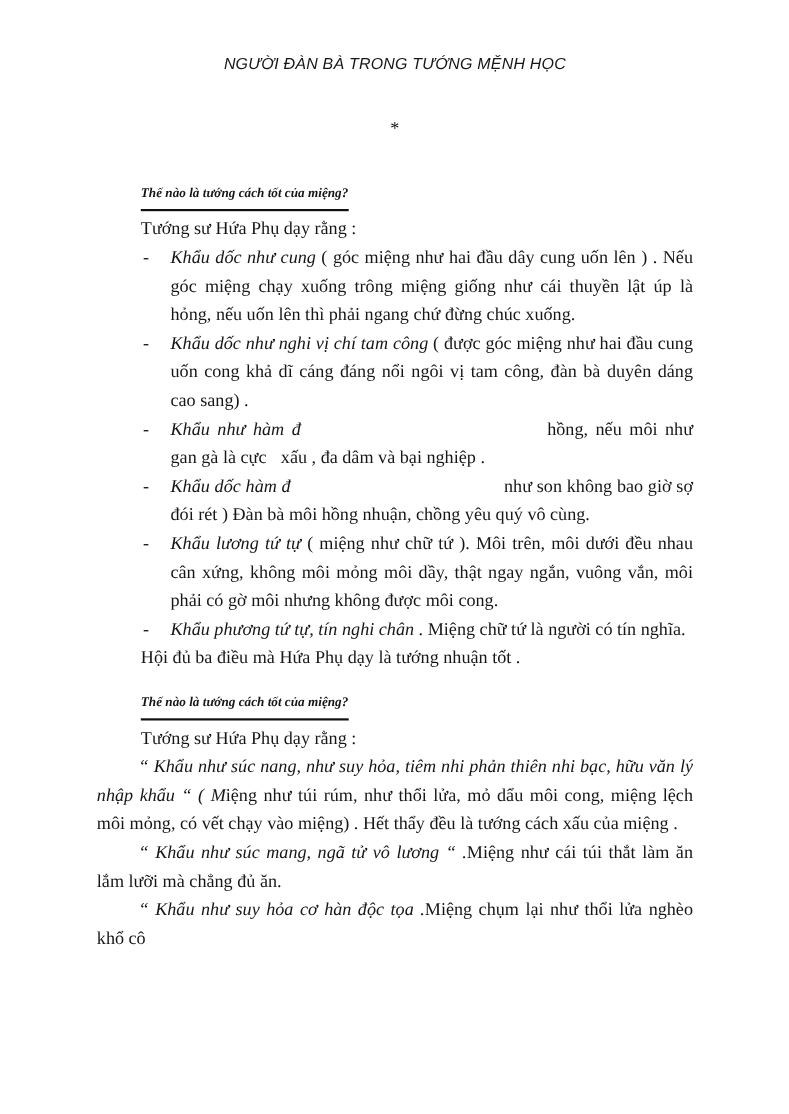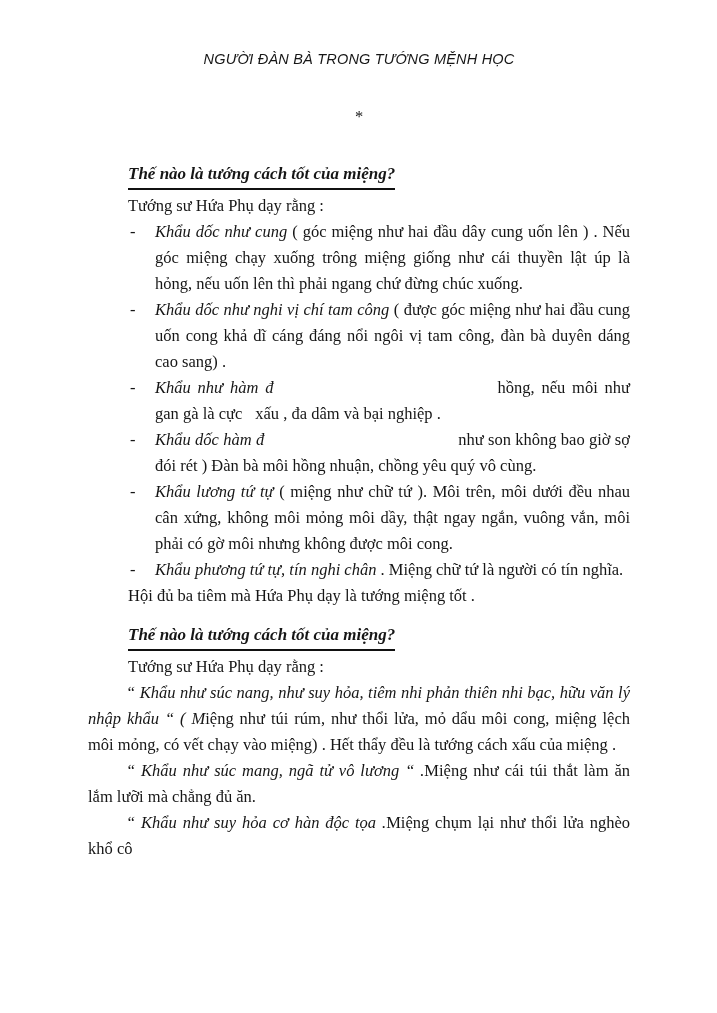--- a/index.html
+++ b/index.html
@@ -51,21 +51,21 @@
   .section-good { margin-top: 30px; }
   .section-bad  { margin-top: 12px; }
   .section-heading {
     margin: 0 0 3px 0;
     line-height: 27px;
   }
   .section-heading .heading-text {
     display: inline-block;
     font-weight: bold;
     font-style: italic;
-    font-size: 17px;
+    font-size: 12px;
     border-bottom: 2.5px solid #111;
     padding-bottom: 1px;
   }
   .section-intro {
     line-height: 26px;
   }
   .list {
     margin: 0;
   }
   .list-item {
@@ -145,21 +145,21 @@
         <div class="list-item">
           <span class="dash">-</span><span class="lead-italic">Khẩu lương tứ tự</span><span> ( miệng như chữ tứ ). Môi trên, môi dưới đều nhau cân xứng, không môi mỏng môi dầy, thật ngay ngắn, vuông vắn, môi phải có gờ môi nhưng không được môi cong.</span>
         </div>
 
         <div class="list-item">
           <span class="dash">-</span><span class="lead-italic">Khẩu phương tứ tự, tín nghi chân</span><span> . Miệng chữ tứ là người có tín nghĩa.</span>
         </div>
 
       </div>
 
-      <div class="closing-line">Hội đủ ba tiêm mà Hứa Phụ dạy là tướng miệng tốt .</div>
+      <div class="closing-line">Hội đủ ba điều mà Hứa Phụ dạy là tướng nhuận tốt .</div>
     </div>
 
     <div class="section section-bad">
       <div class="section-heading"><span class="heading-text">Thế nào là tướng cách tốt của miệng?</span></div>
       <div class="section-intro">Tướng sư Hứa Phụ dạy rằng :</div>
     </div>
 
     <p class="quote-para"><span class="quote-italic">“ Khẩu như súc nang, như suy hỏa, tiêm nhi phản thiên nhi bạc, hữu văn lý nhập khẩu “ ( M</span><span>iệng như túi rúm, như thổi lửa, mỏ dẩu môi cong, miệng lệch môi mỏng, có vết chạy vào miệng) . Hết thẩy đều là tướng cách xấu của miệng .</span></p>
 
     <p class="quote-para"><span class="quote-italic">“ Khẩu như súc mang, ngã tử vô lương “ .</span><span>Miệng như cái túi thắt làm ăn lắm lưỡi mà chẳng đủ ăn.</span></p>

